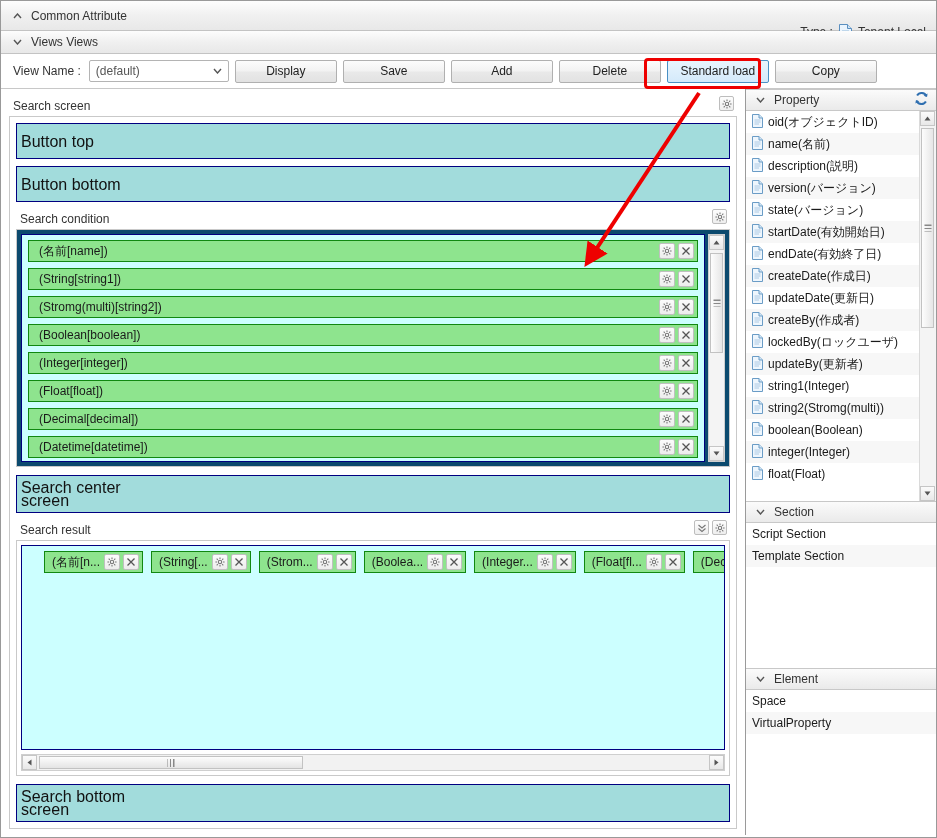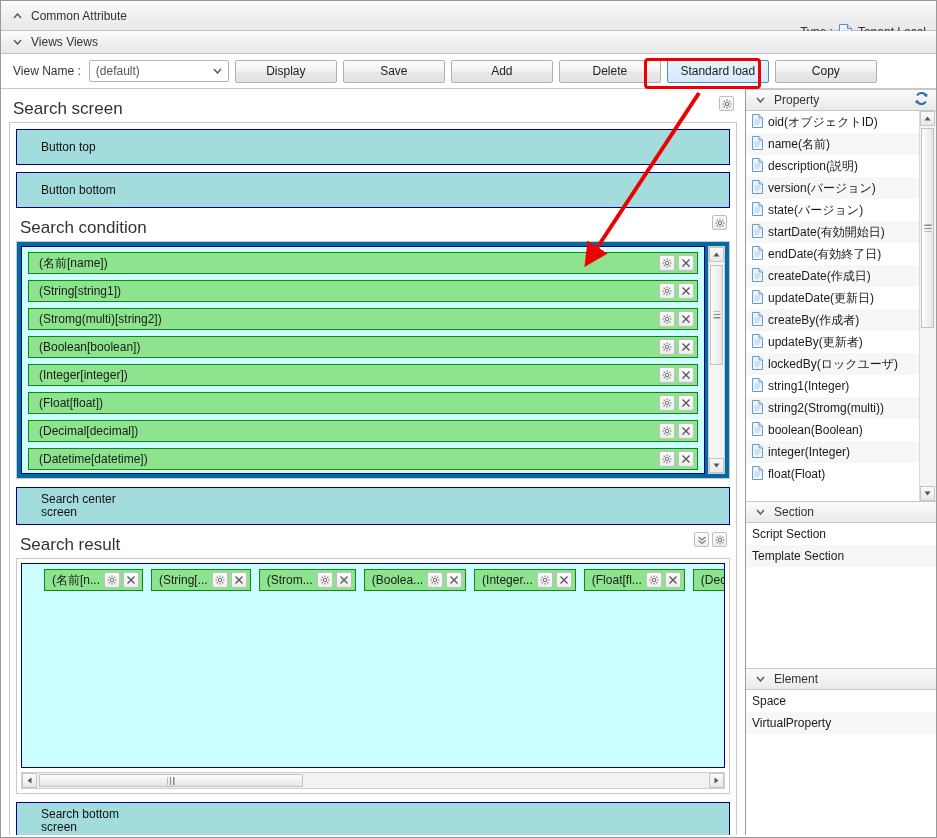--- a/index.html
+++ b/index.html
@@ -112,21 +112,21 @@
     display: flex; flex-direction: column;
   }
 
   
   .group {
     margin: 8px 8px 0 8px;
     position: relative;
   }
   .group-head {
     display: flex; align-items: center;
-    font-size: 17px; color: #333;
+    font-size: 12px; color: #333;
     padding: 2px 0 3px 4px;
     position: relative;
   }
   .group-head .icons {
     position: absolute; right: 3px; top: -1px;
     display: flex; gap: 3px;
   }
   .sq-icon {
     width: 15px; height: 15px;
     border: 1px solid #bdbdbd;
@@ -140,30 +140,30 @@
     border: 1px solid #c9c9c9;
     background: #ffffff;
     padding: 6px;
   }
 
   .teal-band {
     background: #a2dcdc;
     border: 1px solid #000080;
     height: 36px;
     display: flex; align-items: center;
-    padding-left: 24px;
-    font-size: 12px; color: #111;
+    padding-left: 4px;
+    font-size: 16px; color: #111;
     line-height: 13px;
   }
   .teal-band.two-line { height: 38px; align-items: center; }
 
   
   .cond-wrap {
     border: 1px solid #c9c9c9;
-    background: #0369a1;
+    background: #0c4a6e;
     padding: 4px;
     display: flex;
     justify-content: space-between;
   }
   .cond-inner {
     flex: 1;
     background: #ccffff;
     border: 1px solid #000080;
     padding: 5px 6px 3px 6px;
     height: 228px;
@@ -827,29 +827,29 @@
                   <path d="M2.5 6 H8.5 M2.5 8 H8.5 M2.5 10 H7" stroke="#9cc0dd" stroke-width="0.8"></path>
                 </svg></span>
               <span>createBy(作成者)</span>
             </div>
             <div class="litem">
               <span><svg class="mini-doc" width="11" height="14" viewBox="0 0 11 14">
                   <path d="M0.5 0.5 H7 L10.5 4 V13.5 H0.5 Z" fill="#eef6fd" stroke="#6a9cc6"></path>
                   <path d="M7 0.5 V4 H10.5" fill="#d2e6f6" stroke="#6a9cc6"></path>
                   <path d="M2.5 6 H8.5 M2.5 8 H8.5 M2.5 10 H7" stroke="#9cc0dd" stroke-width="0.8"></path>
                 </svg></span>
+              <span>lockedBy(ロックユーザ)</span>
+            </div>
+            <div class="litem">
+              <span><svg class="mini-doc" width="11" height="14" viewBox="0 0 11 14">
+                  <path d="M0.5 0.5 H7 L10.5 4 V13.5 H0.5 Z" fill="#eef6fd" stroke="#6a9cc6"></path>
+                  <path d="M7 0.5 V4 H10.5" fill="#d2e6f6" stroke="#6a9cc6"></path>
+                  <path d="M2.5 6 H8.5 M2.5 8 H8.5 M2.5 10 H7" stroke="#9cc0dd" stroke-width="0.8"></path>
+                </svg></span>
               <span>updateBy(更新者)</span>
-            </div>
-            <div class="litem">
-              <span><svg class="mini-doc" width="11" height="14" viewBox="0 0 11 14">
-                  <path d="M0.5 0.5 H7 L10.5 4 V13.5 H0.5 Z" fill="#eef6fd" stroke="#6a9cc6"></path>
-                  <path d="M7 0.5 V4 H10.5" fill="#d2e6f6" stroke="#6a9cc6"></path>
-                  <path d="M2.5 6 H8.5 M2.5 8 H8.5 M2.5 10 H7" stroke="#9cc0dd" stroke-width="0.8"></path>
-                </svg></span>
-              <span>lockedBy(ロックユーザ)</span>
             </div>
             <div class="litem">
               <span><svg class="mini-doc" width="11" height="14" viewBox="0 0 11 14">
                   <path d="M0.5 0.5 H7 L10.5 4 V13.5 H0.5 Z" fill="#eef6fd" stroke="#6a9cc6"></path>
                   <path d="M7 0.5 V4 H10.5" fill="#d2e6f6" stroke="#6a9cc6"></path>
                   <path d="M2.5 6 H8.5 M2.5 8 H8.5 M2.5 10 H7" stroke="#9cc0dd" stroke-width="0.8"></path>
                 </svg></span>
               <span>string1(Integer)</span>
             </div>
             <div class="litem">

